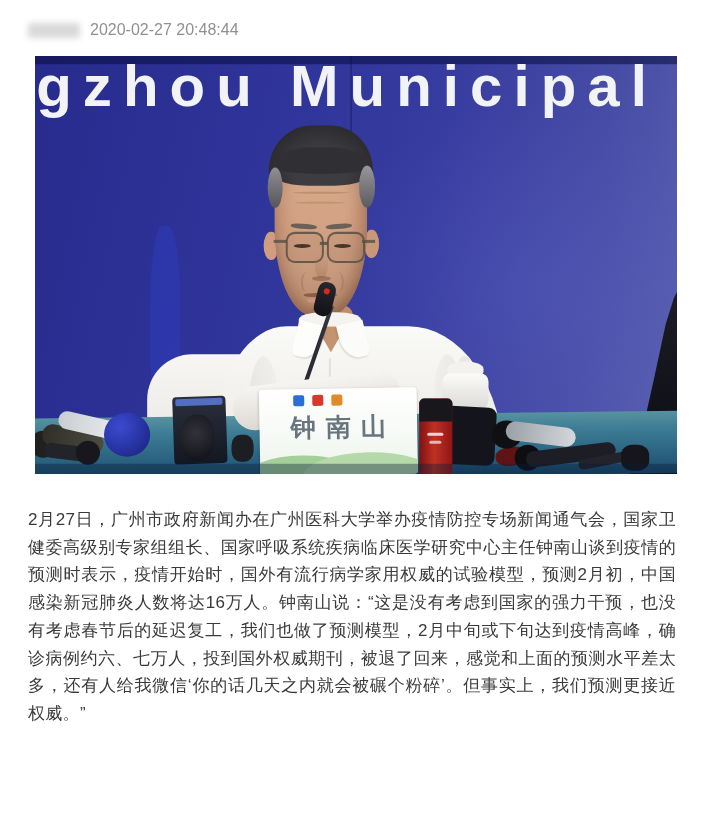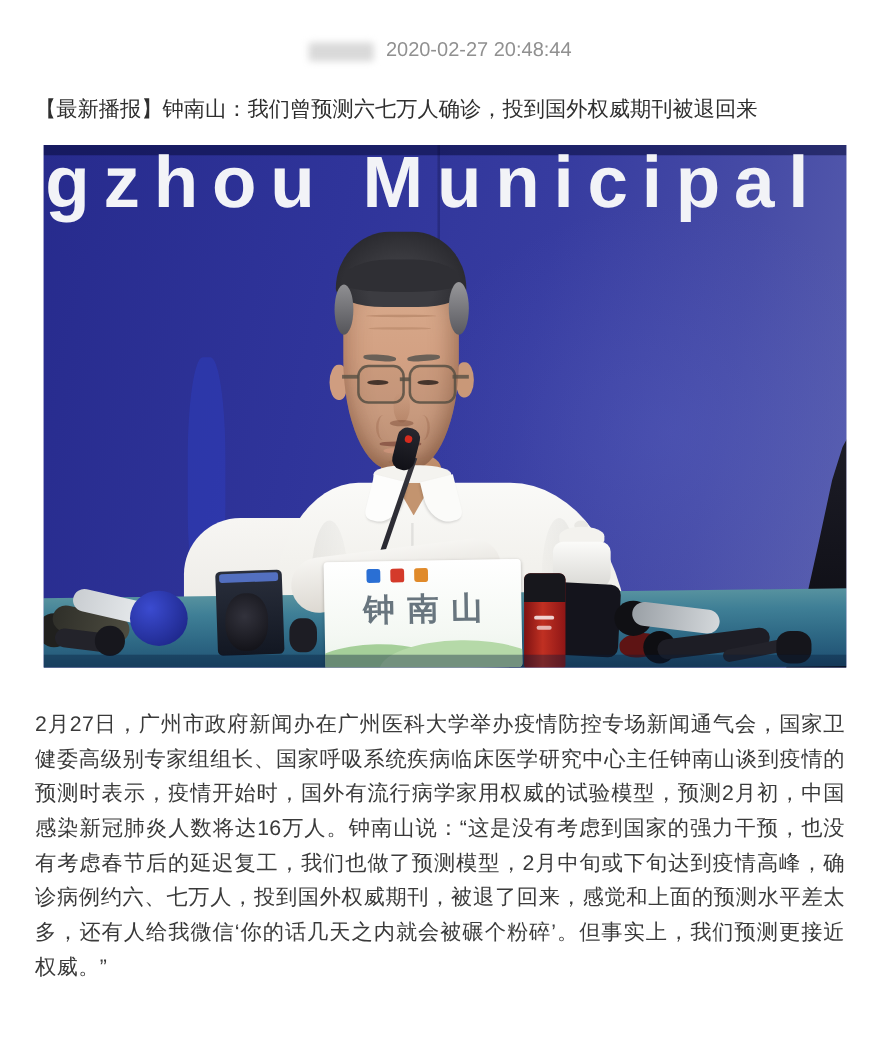--- a/index.html
+++ b/index.html
@@ -1,20 +1,20 @@
 <!DOCTYPE html>
 <html lang="zh"><head>
 <meta charset="utf-8">
 <style>
   html,body{margin:0;padding:0;background:#ffffff;}
   body{width:704px;font-family:"Liberation Sans","DejaVu Sans",sans-serif;}
   .page{padding:20px 28px 10px 28px;box-sizing:border-box;width:704px;}
 
   .headline{font-size:33px;line-height:1.27;font-weight:700;color:#121212;margin:0;letter-spacing:0.5px;}
-  .meta{margin-top:11px;display:flex;align-items:center;height:20px;justify-content:center;}
+  .meta{margin-top:0;display:flex;align-items:center;height:20px;}
   .src-blur{display:inline-block;width:52px;height:15px;background:#d9d9d9;border-radius:2px;filter:blur(3px);margin-right:10px;}
   .timestamp{color:#909090;font-size:16px;}
   .lead{margin-top:25px;font-size:17px;color:#2f2f2f;line-height:1.4;}
 
   .photo{position:relative;width:642px;height:418px;margin:16px 0 0 7px;overflow:hidden;background:#2c2f8f;}
   .photo-inner{position:absolute;inset:0;filter:blur(0.6px);transform:scale(1.004);}
   .ph{position:absolute;}
 
   .backdrop{inset:0;background:
     radial-gradient(ellipse 300px 260px at 78% 55%, rgba(90,100,200,0.30), rgba(0,0,0,0) 70%),
@@ -123,21 +123,20 @@
 <body>
 
 <div class="page">
 
 
   <div class="meta">
     <span class="src-blur"></span>
     <span class="timestamp">2020-02-27 20:48:44</span>
   </div>
 
-  <div class="lead">【最新播报】钟南山：我们曾预测六七万人确诊，投到国外权威期刊被退回来</div>
 
   <div class="photo">
     <div class="photo-inner">
       <div class="ph backdrop"></div>
       <div class="ph backdrop-top"></div>
       <div class="ph blue-streak"></div>
       <div class="ph banner-text">ngzhou Municipal</div>
       <div class="ph seam"></div>
       <div class="ph suit"></div>
 

